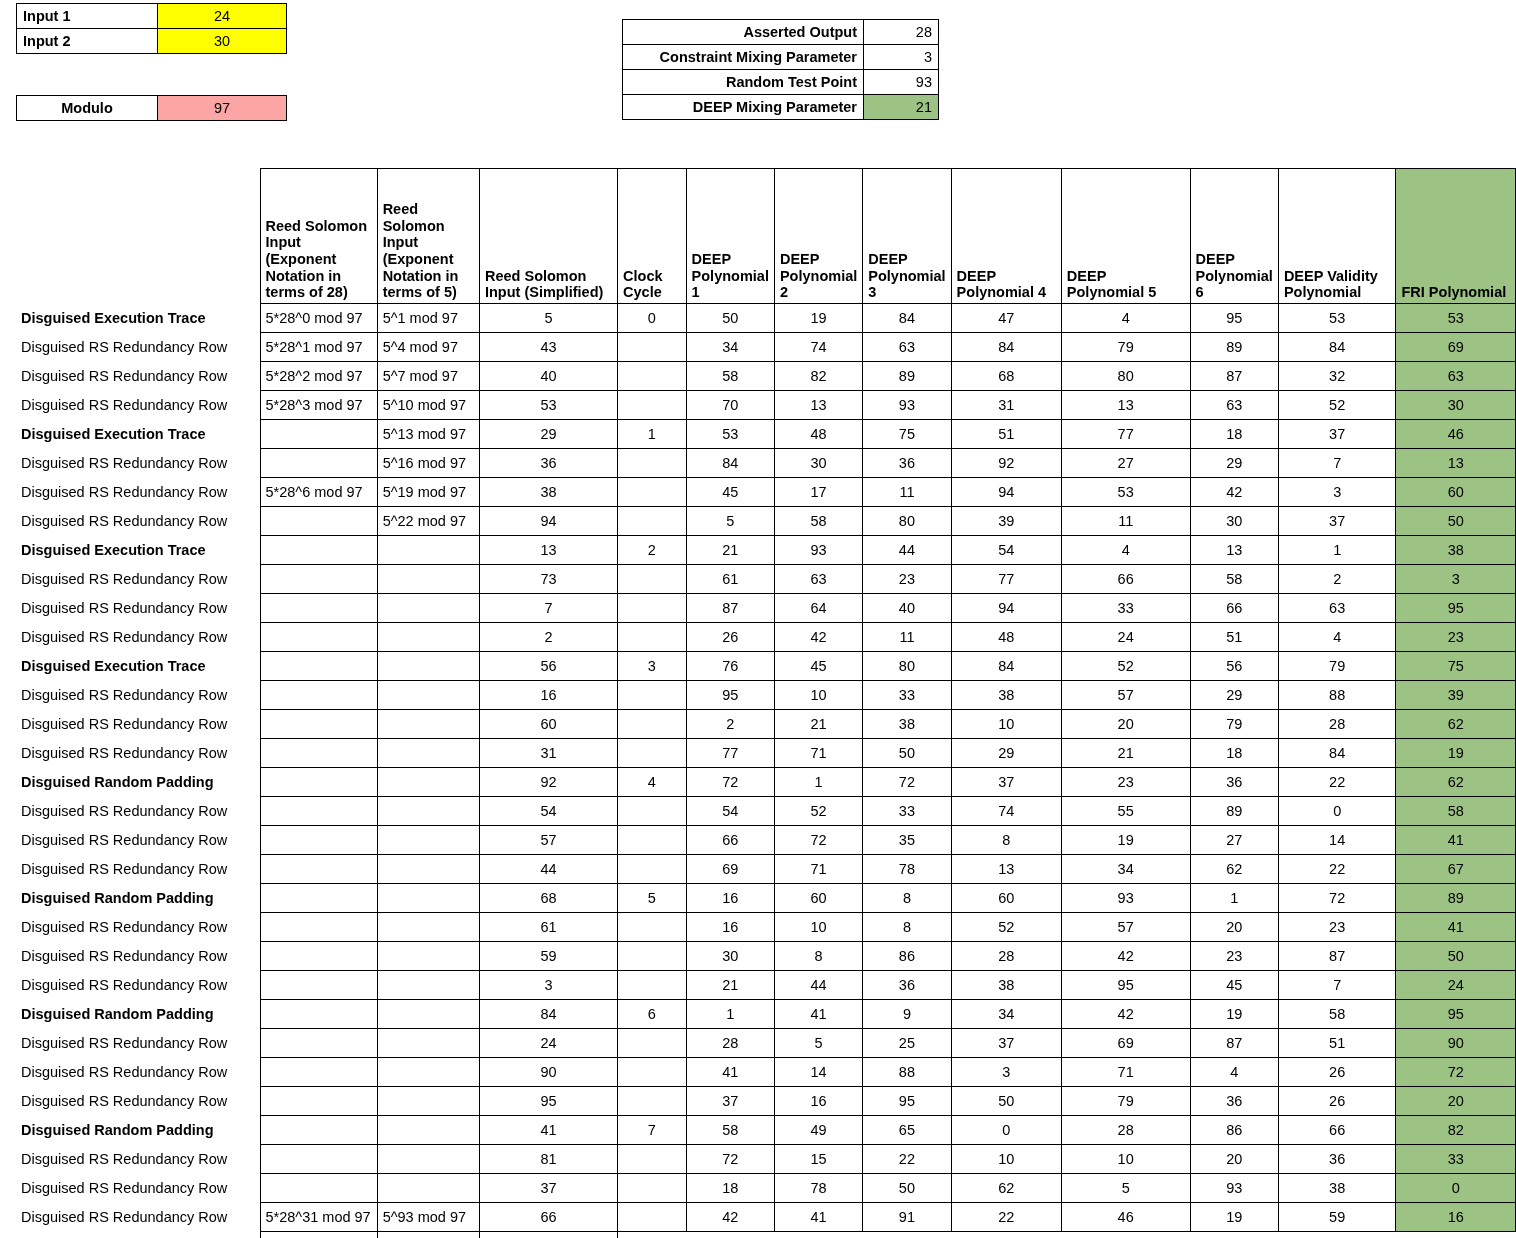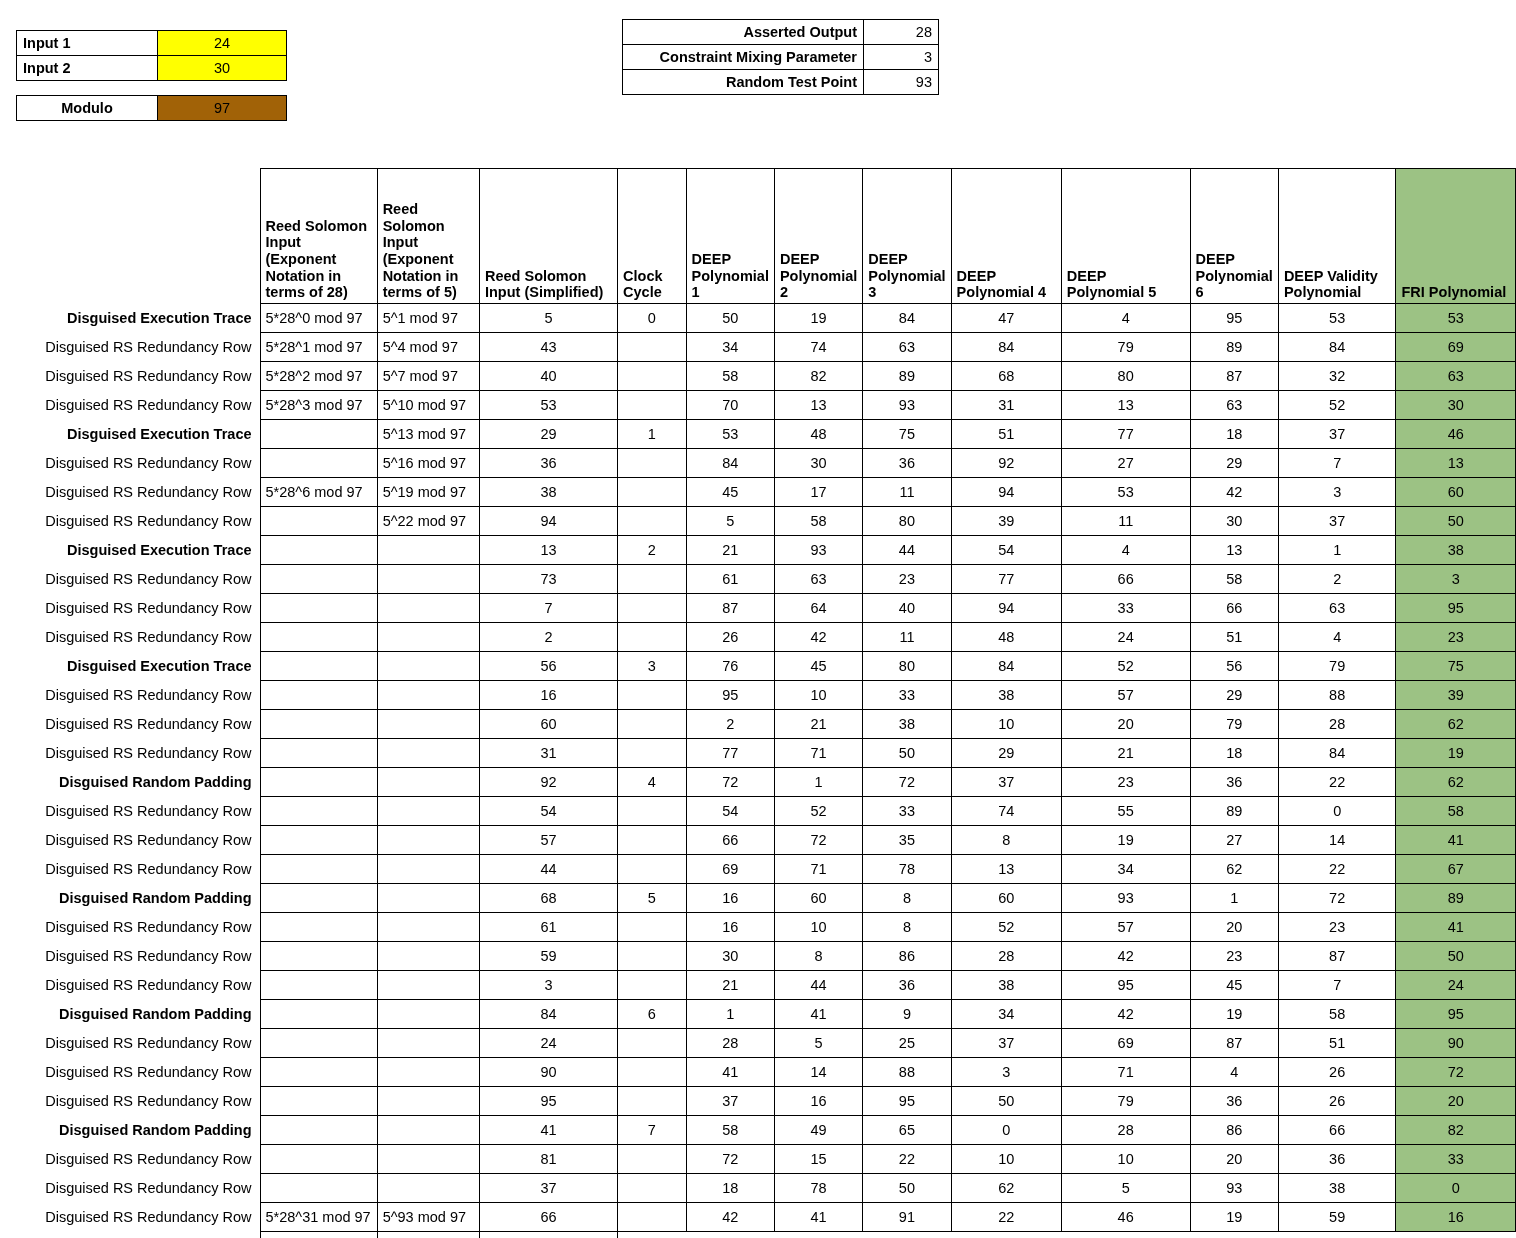--- a/index.html
+++ b/index.html
@@ -29,24 +29,24 @@
     padding: 0 6px;
     font-size: 14.5px;
     line-height: 24px;
   }
   .lbl-bold { font-weight: bold; }
   .lbl-right { text-align: right; }
   .lbl-center { text-align: center; }
   .val-center { text-align: center; }
   .val-right { text-align: right; }
   .fill-yellow { background: #ffff00; }
-  .fill-gray   { background: #a16207; }
+  .fill-gray   { background: #fca5a5; }
   .fill-green  { background: #9cc284; }
 
-  #inputs-table  { left: 16px; top: 30px;  width: 246px; }
+  #inputs-table  { left: 16px; top: 3px;  width: 246px; }
   #inputs-table td.k { width: 128px; }
   #inputs-table td.v { width: 116px; }
 
   #modulo-table  { left: 16px; top: 95px;  width: 246px; }
   #modulo-table td.k { width: 128px; margin-left: 44px; }
   #modulo-table td.v { width: 116px; }
 
   #params-table  { left: 622px; top: 19px; width: 292px; }
   #params-table td.k { width: 228px; }
   #params-table td.v { width: 62px; }
@@ -73,21 +73,20 @@
   #main-grid th {
     font-weight: bold;
     text-align: left;
     vertical-align: bottom;
     padding-bottom: 2px;
     margin-left: 23px;
   }
   
   #main-grid td.rowlabel, #main-grid th.rowlabel {
     border: none;
-    text-align: right;
     padding-right: 8px;
     white-space: nowrap;
   }
   #main-grid td.rowlabel { height: 28px; }
   .bold-label { font-weight: bold; }
   .num { text-align: center; }
   .txt { text-align: left; white-space: nowrap; }
   .blank-cell { border: none !important; background: transparent; }
 
   
@@ -138,20 +137,24 @@
       <td class="k lbl-bold lbl-right">Asserted Output</td>
       <td class="v val-right">28</td>
     </tr>
     <tr>
       <td class="k lbl-bold lbl-right">Constraint Mixing Parameter</td>
       <td class="v val-right">3</td>
     </tr>
     <tr>
       <td class="k lbl-bold lbl-right">Random Test Point</td>
       <td class="v val-right">93</td>
+    </tr>
+    <tr>
+      <td class="k lbl-bold lbl-right">DEEP Mixing Parameter</td>
+      <td class="v val-right fill-green">21</td>
     </tr>
   </tbody>
 </table>
 
 <table id="main-grid">
   <colgroup>
     <col class="c-rowlabel">
       <col class="c-rs28">
       <col class="c-rs5">
       <col class="c-rssimp">

